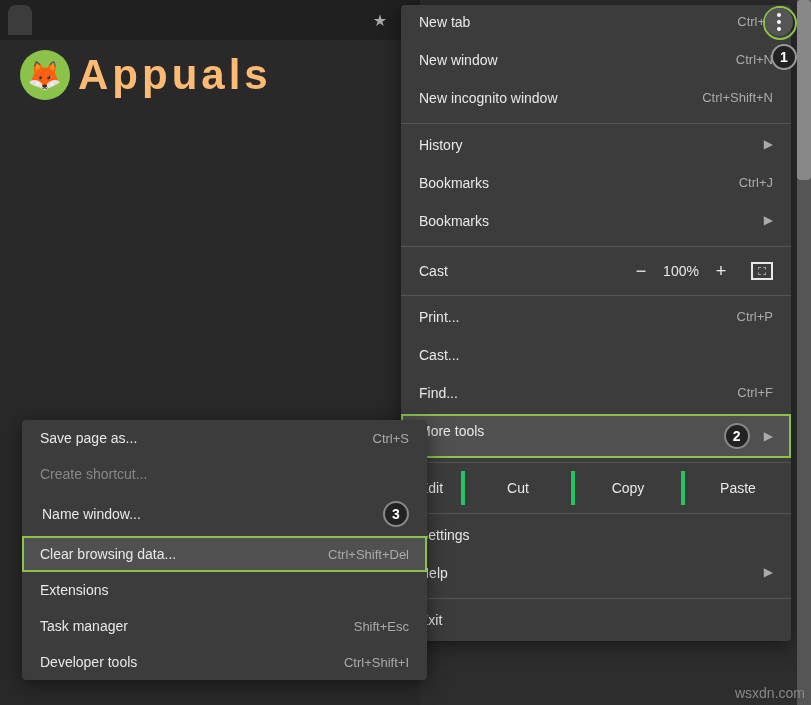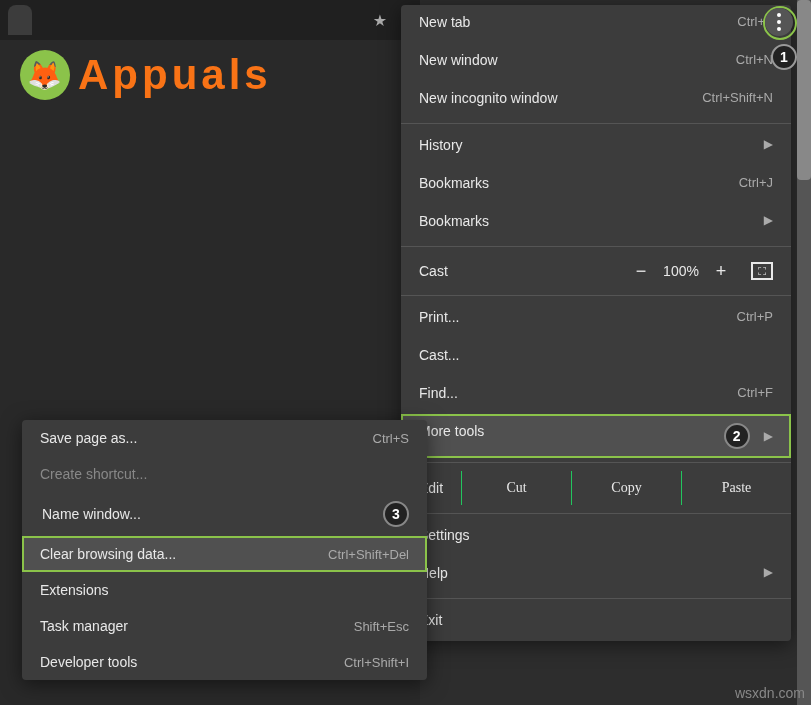--- a/index.html
+++ b/index.html
@@ -59,21 +59,21 @@
       top: 50px;
       left: 20px;
       display: flex;
       align-items: center;
       gap: 8px;
     }
 
     .appuals-text {
       font-size: 36px;
       font-weight: bold;
-      color: #f97316;
+      color: #fdba74;
       letter-spacing: 2px;
       text-align: right;
     }
 
     .logo-icon {
       width: 50px;
       height: 50px;
       background: #8BC34A;
       border-radius: 50%;
       display: flex;
@@ -199,22 +199,21 @@
       color: #e8e8e8;
     }
 
     .edit-btn {
       flex: 1;
       padding: 9px 8px;
       text-align: center;
       font-size: 14px;
       color: #e8e8e8;
       cursor: pointer;
-      border-left: 1px solid #22c55e;
-      font-family: Liberation Serif, serif;
+      border-left: 4px solid #22c55e;
     }
 
     
     .three-dots-btn {
       position: absolute;
       right: 18px;
       top: 8px;
       width: 28px;
       height: 28px;
       background: transparent;

